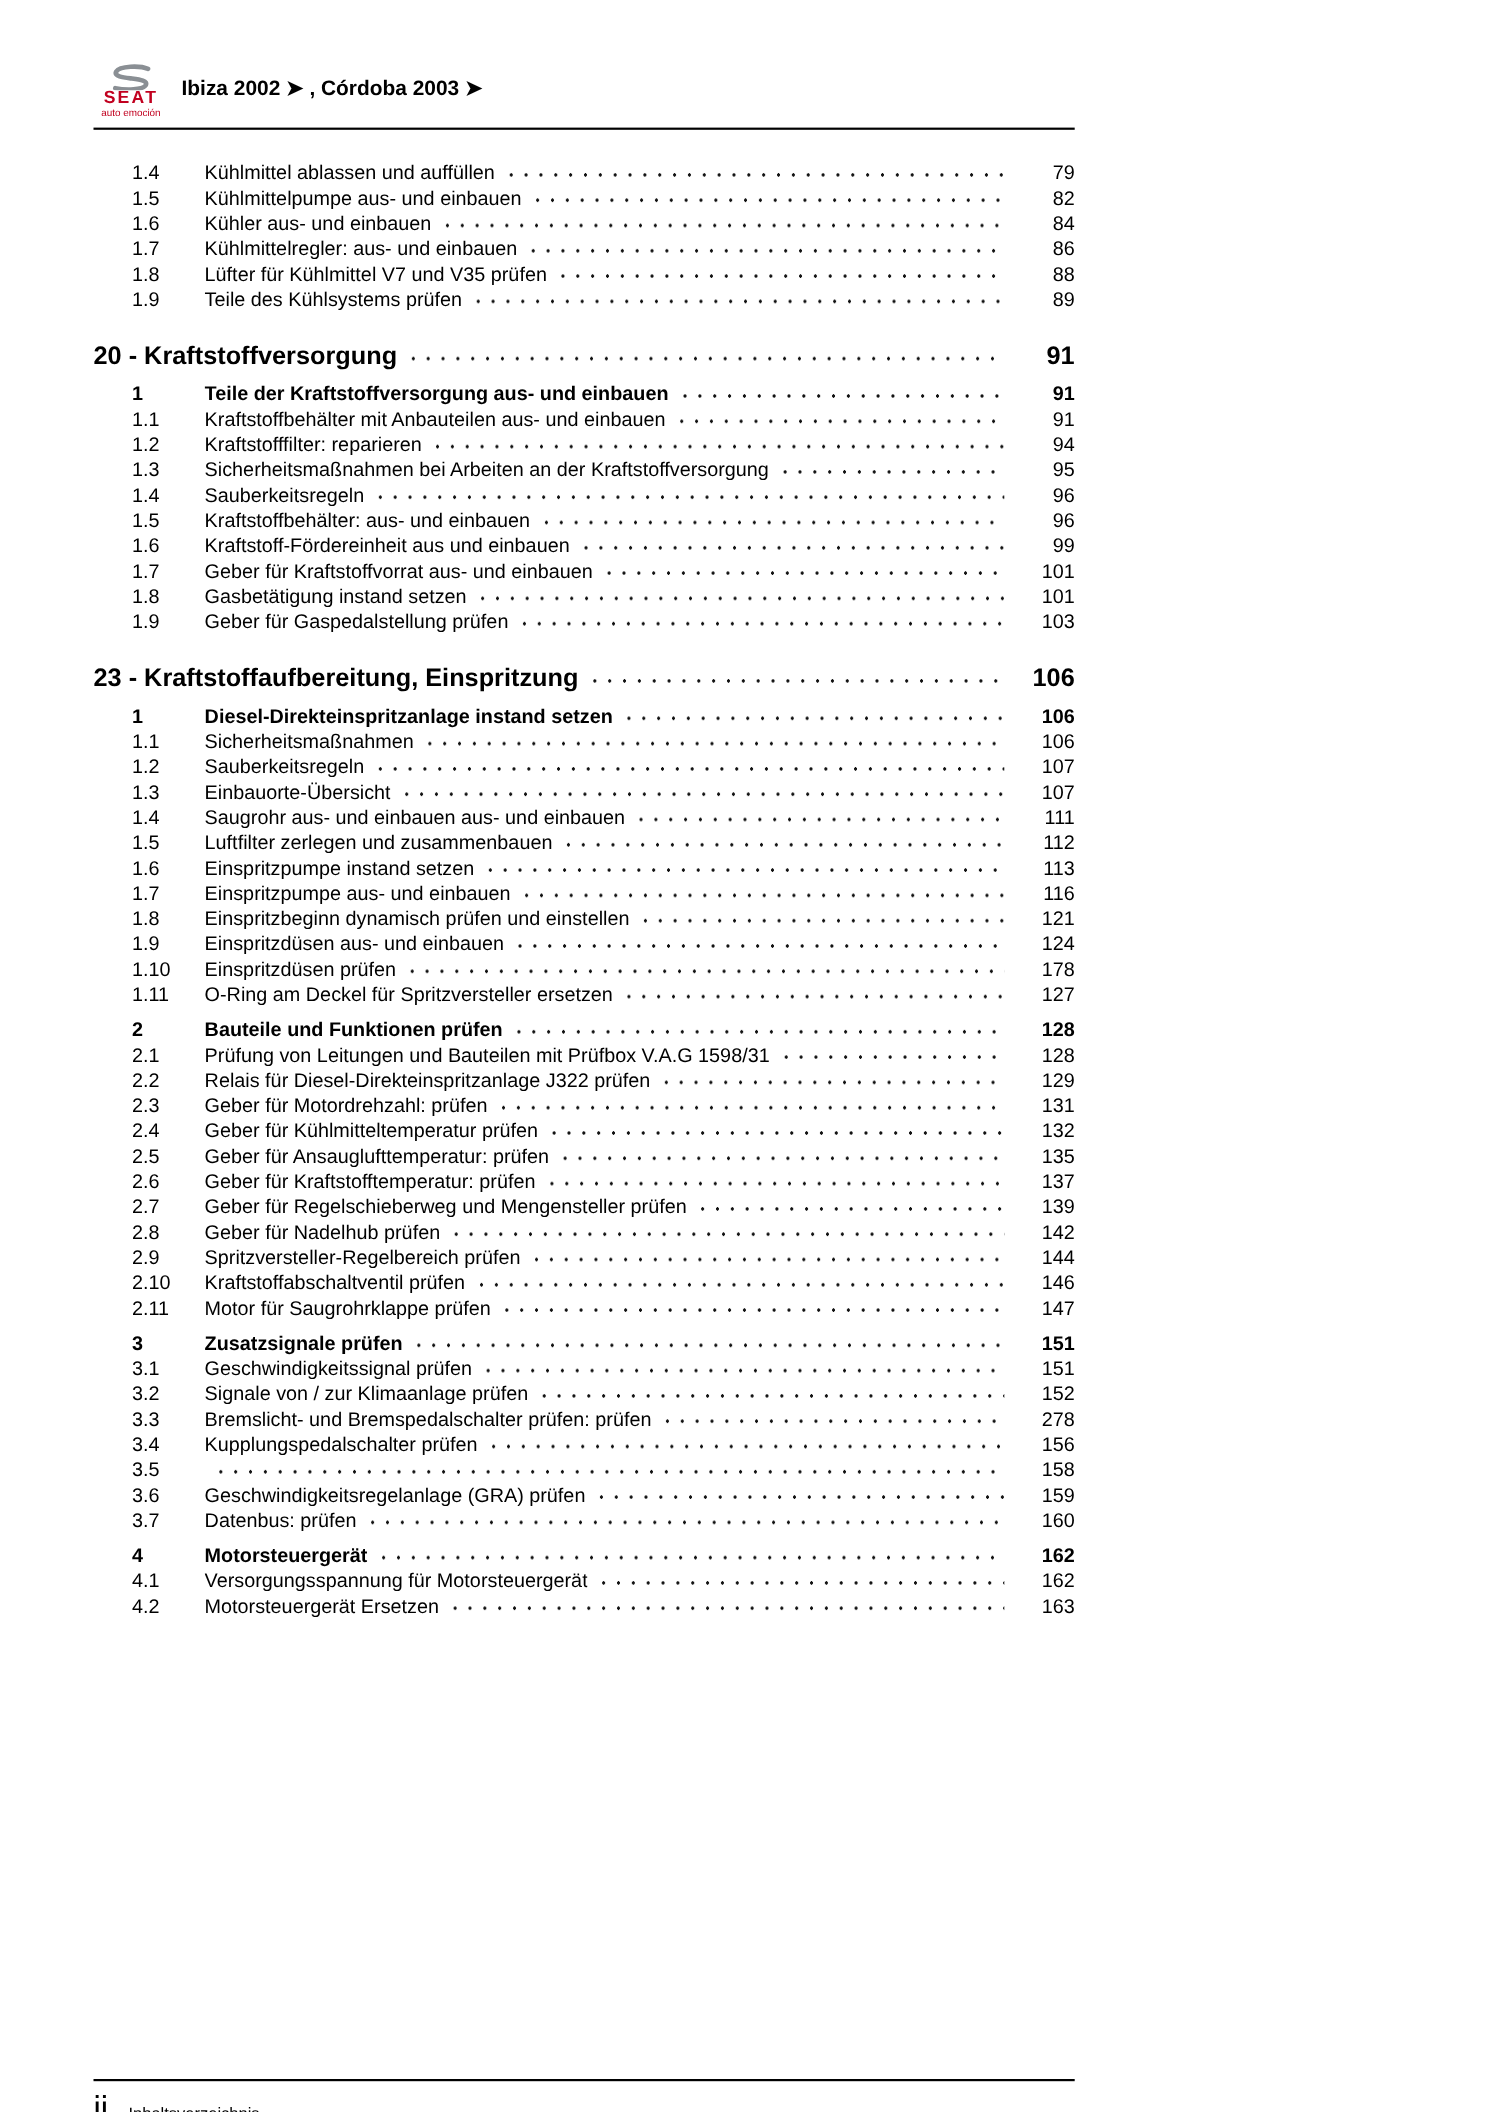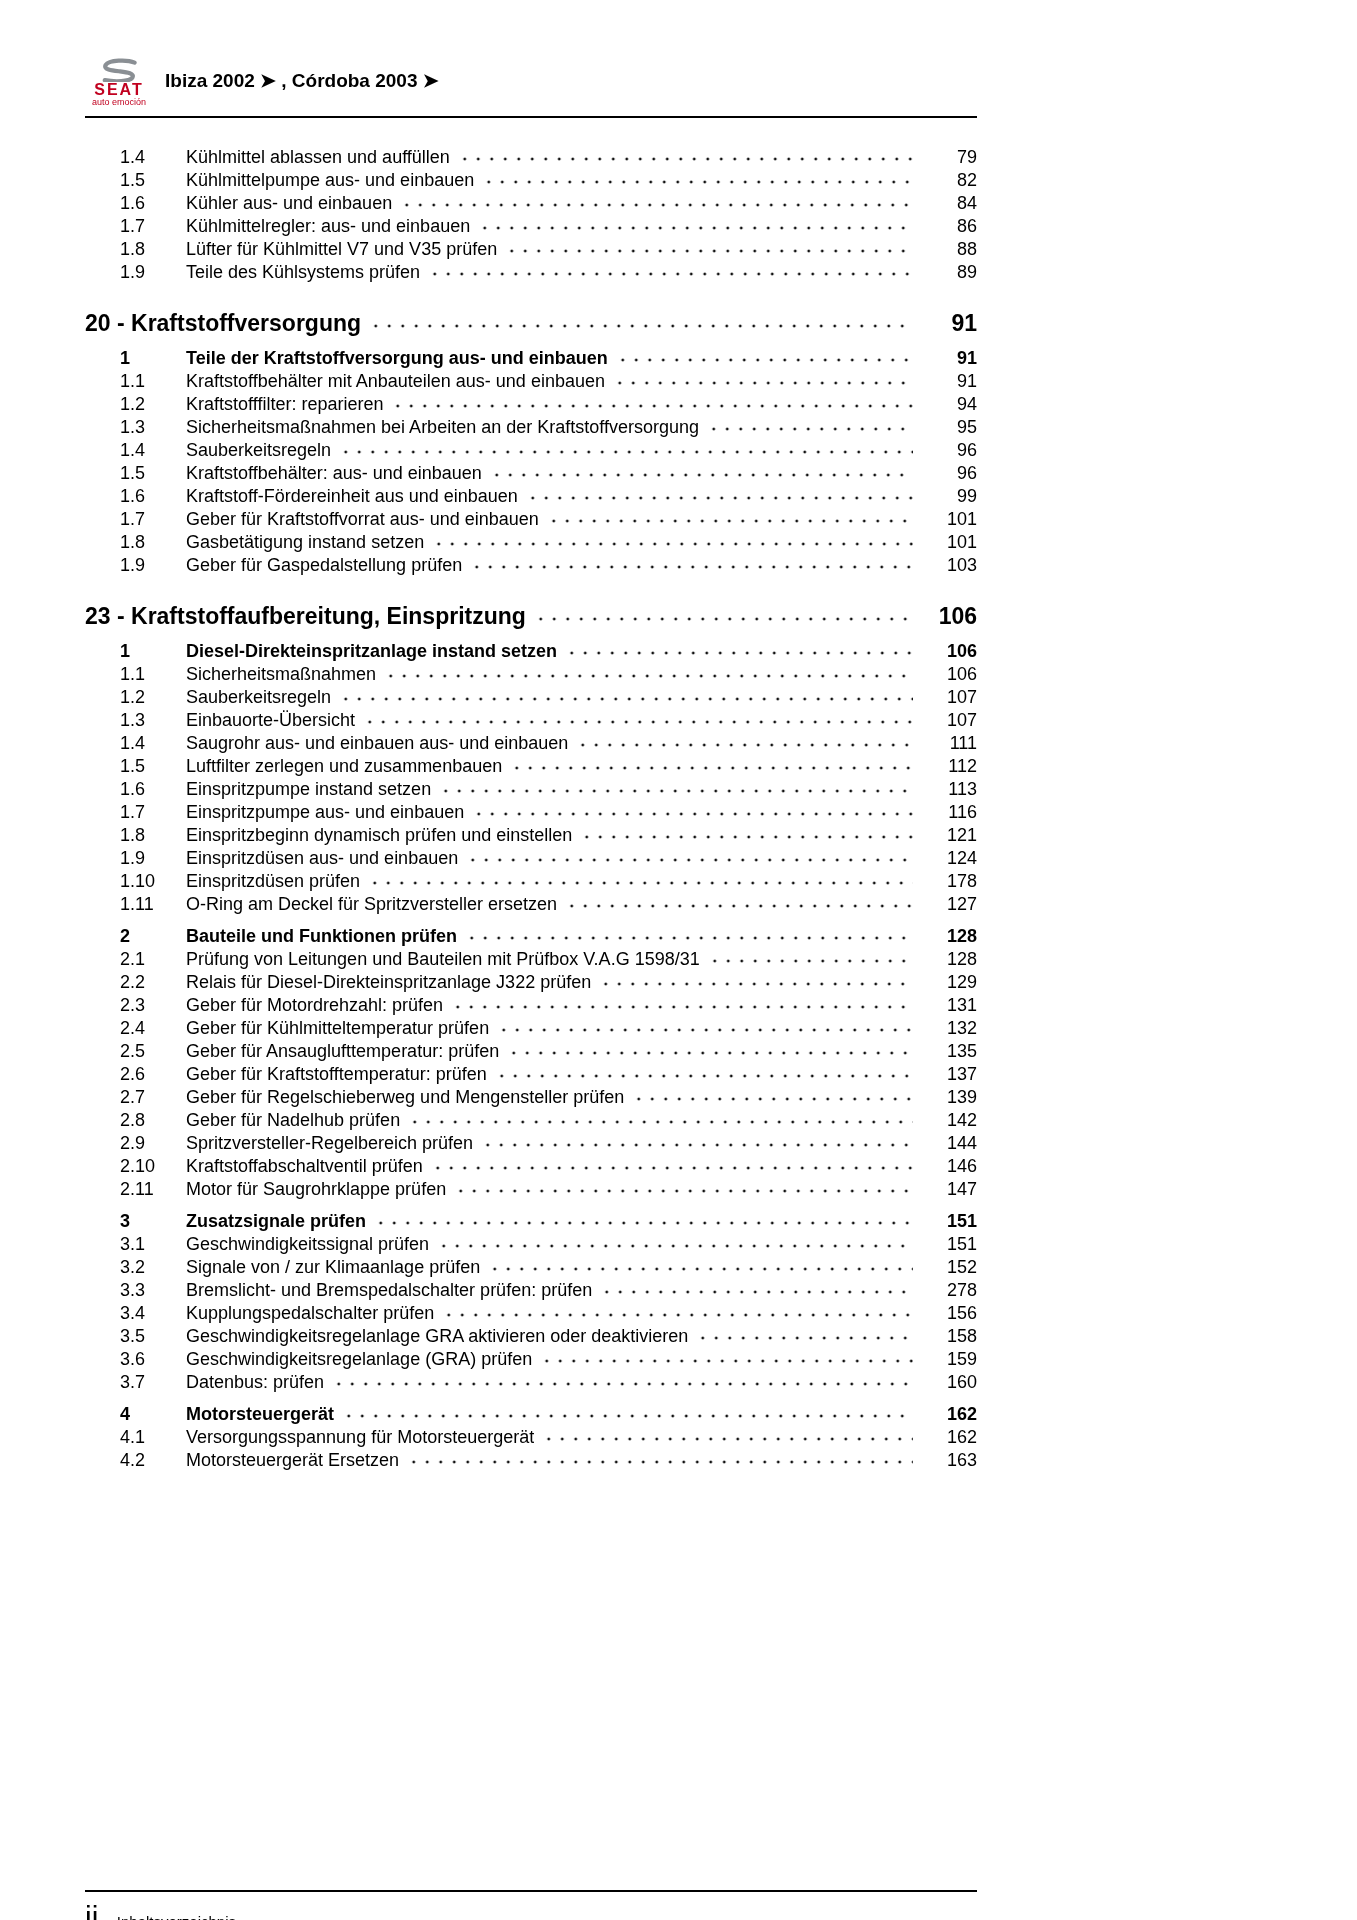--- a/index.html
+++ b/index.html
@@ -346,21 +346,20 @@
           <span class="pagecol">278</span>
         </div>
         <div class="toc-row entry-row">
           <span class="num">3.4</span>
           <span class="title">Kupplungspedalschalter prüfen</span>
           <span class="leader"></span>
           <span class="pagecol">156</span>
         </div>
         <div class="toc-row entry-row">
           <span class="num">3.5</span>
-          <span class="title">Geschwindigkeitsregelanlage GRA aktivieren oder deaktivieren</span>
           <span class="leader"></span>
           <span class="pagecol">158</span>
         </div>
         <div class="toc-row entry-row">
           <span class="num">3.6</span>
           <span class="title">Geschwindigkeitsregelanlage (GRA) prüfen</span>
           <span class="leader"></span>
           <span class="pagecol">159</span>
         </div>
         <div class="toc-row entry-row">

